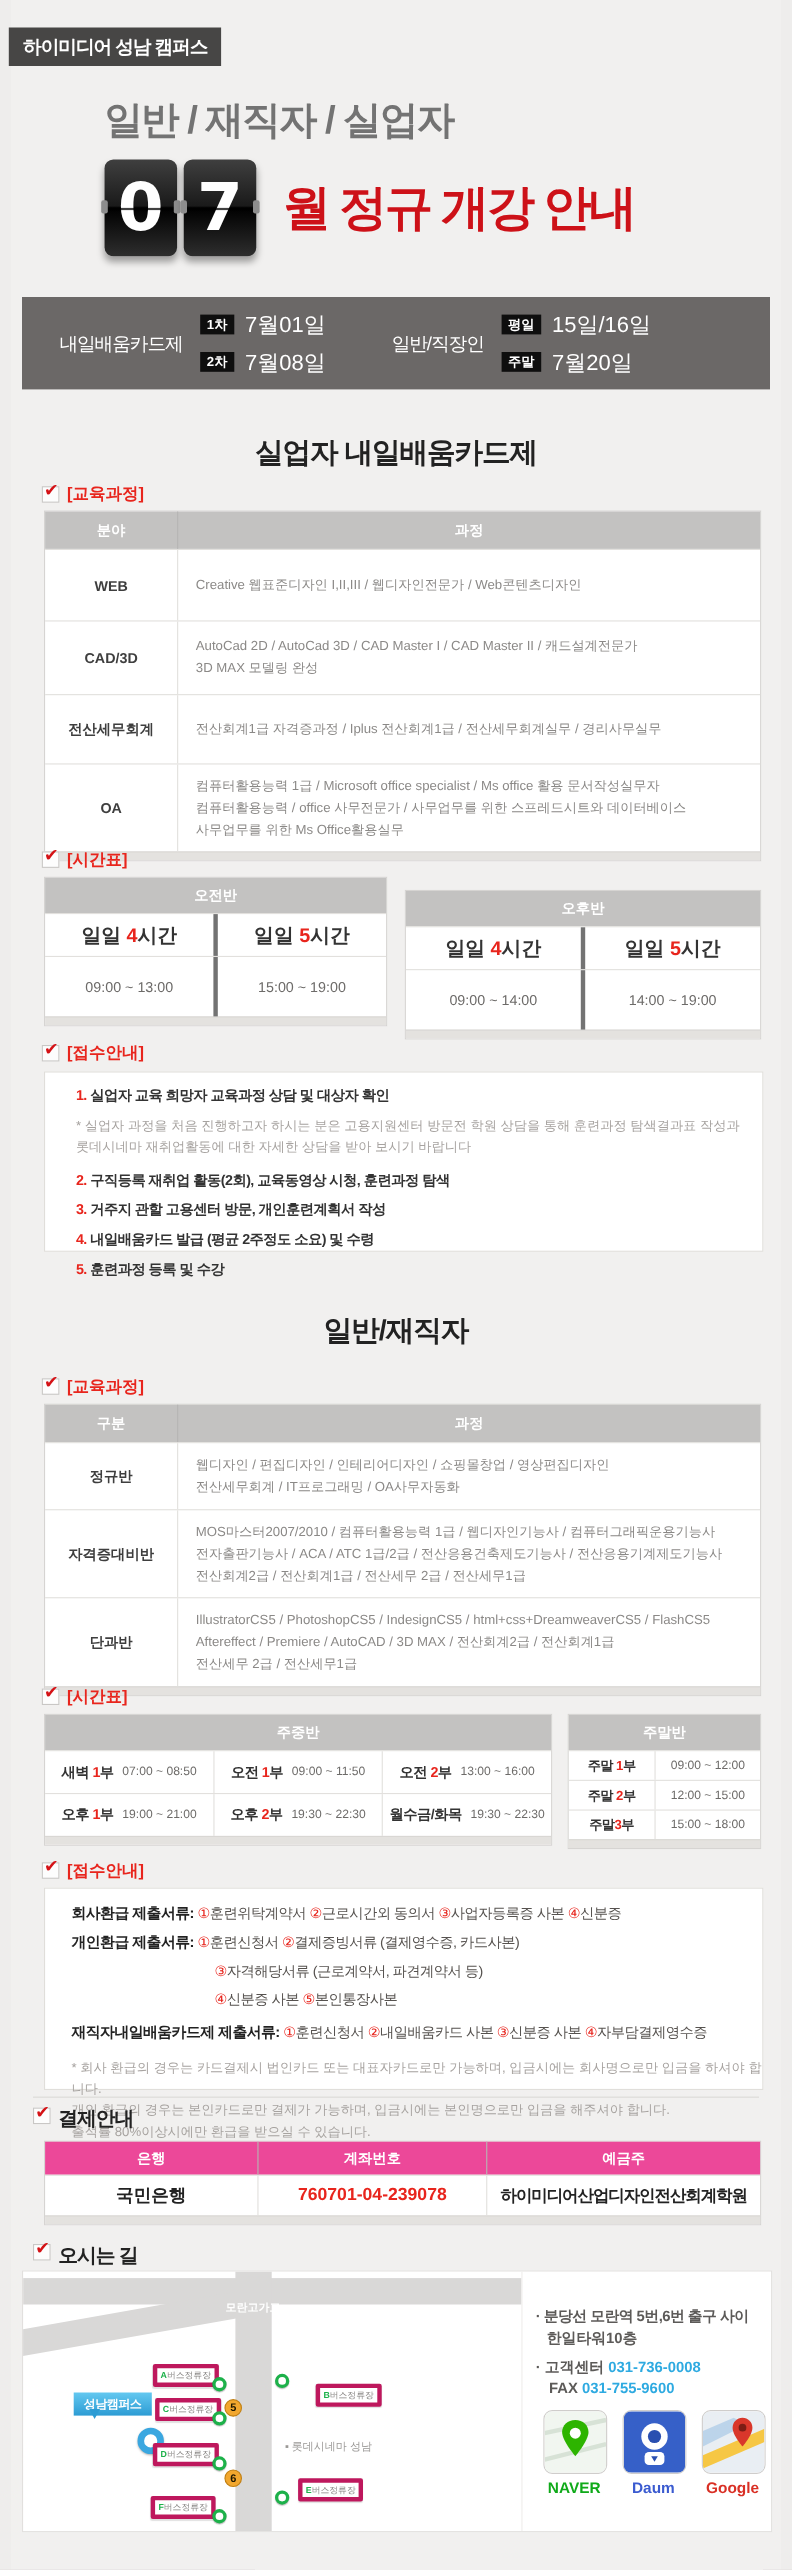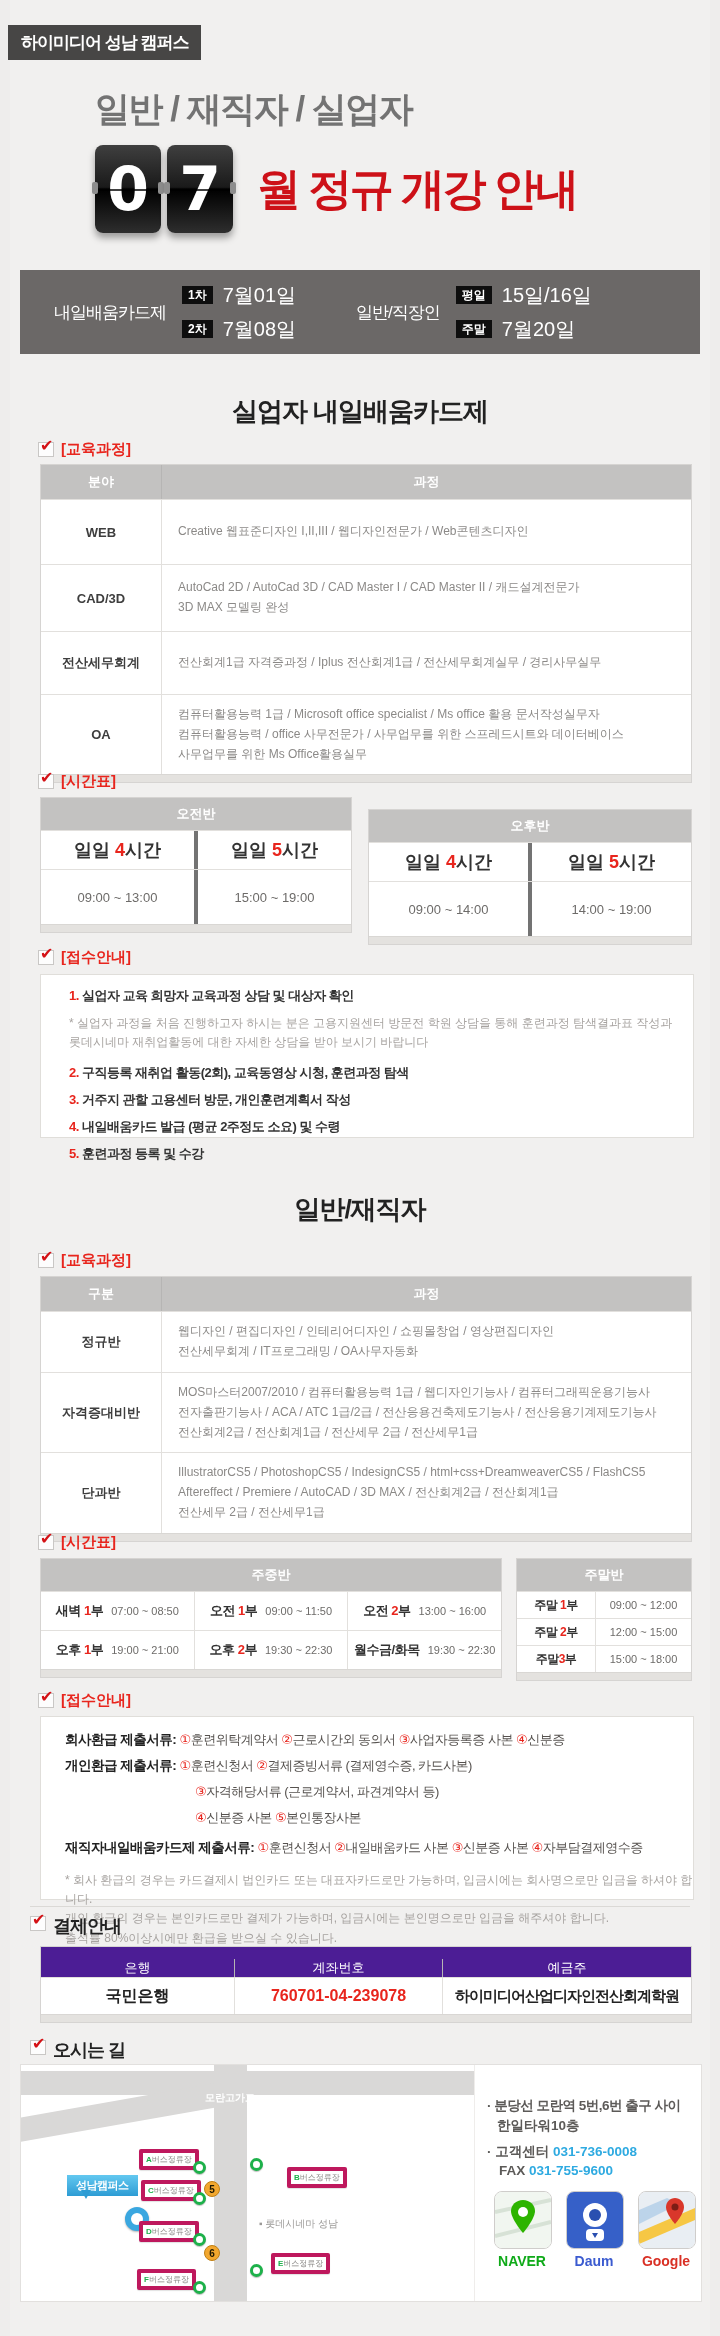--- a/index.html
+++ b/index.html
@@ -85,21 +85,21 @@
         font-weight:bold;color:#333;border-right:1px solid #e2e0dd;letter-spacing:-0.5px;}
   .we-t{flex:1;display:flex;align-items:center;justify-content:center;font-size:11px;color:#6d6b69;}
 
   
   .doc-line{font-size:13px;color:#56524f;margin-bottom:8px;letter-spacing:-0.5px;}
   .doc-label{font-weight:bold;color:#222;font-size:13.5px;}
   .doc-line.indent{padding-left:130px;}
   .hr-line{position:absolute;left:30px;width:660px;height:0;border-top:1px solid #dbd9d6;}
 
   
-  .pay-head{display:flex;background:#4c1d95;color:#fff;font-size:13px;font-weight:normal;height:30px;align-items:flex-end;}
+  .pay-head{display:flex;background:#ec4899;color:#fff;font-size:13px;font-weight:bold;height:30px;}
   .pay-head div{display:flex;align-items:center;justify-content:center;}
   .ph1{width:193px;border-right:1px solid #b6b5b4;}
   .ph2{width:207px;border-right:1px solid #b6b5b4;}
   .ph3{flex:1;}
   .pay-row{display:flex;height:36px;border-top:1px solid #e2e0dd;}
   .pay-row div{display:flex;align-items:center;justify-content:center;font-weight:bold;}
   .pc1{width:193px;border-right:1px solid #e2e0dd;font-size:16px;color:#222;}
   .pc2{width:207px;border-right:1px solid #e2e0dd;font-size:16px;color:#e8251d;}
   .pc3{flex:1;font-size:15px;color:#222;letter-spacing:-1px;}
 

